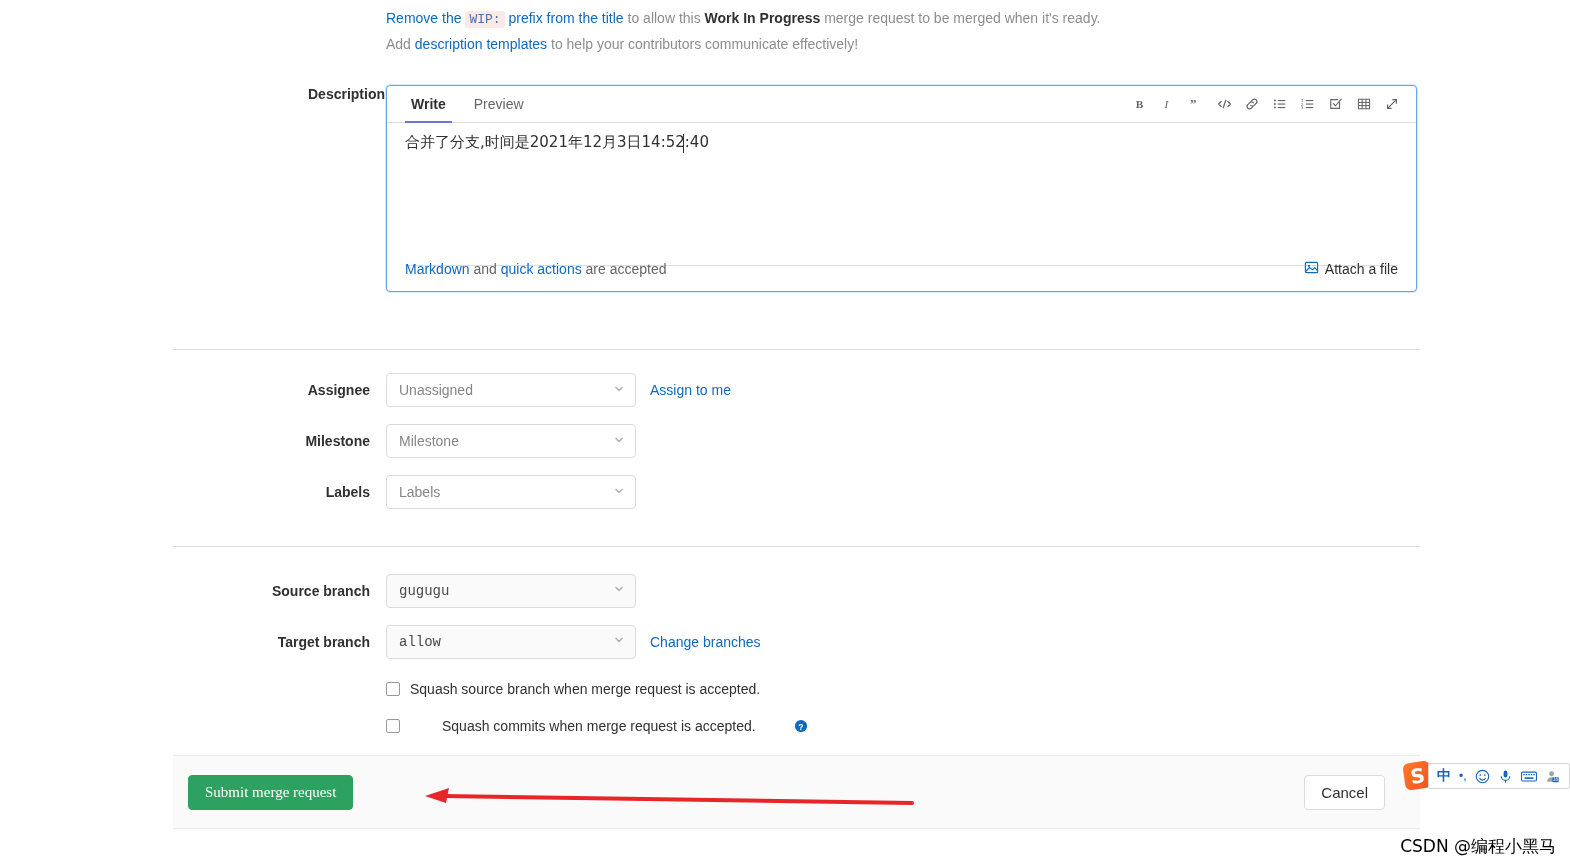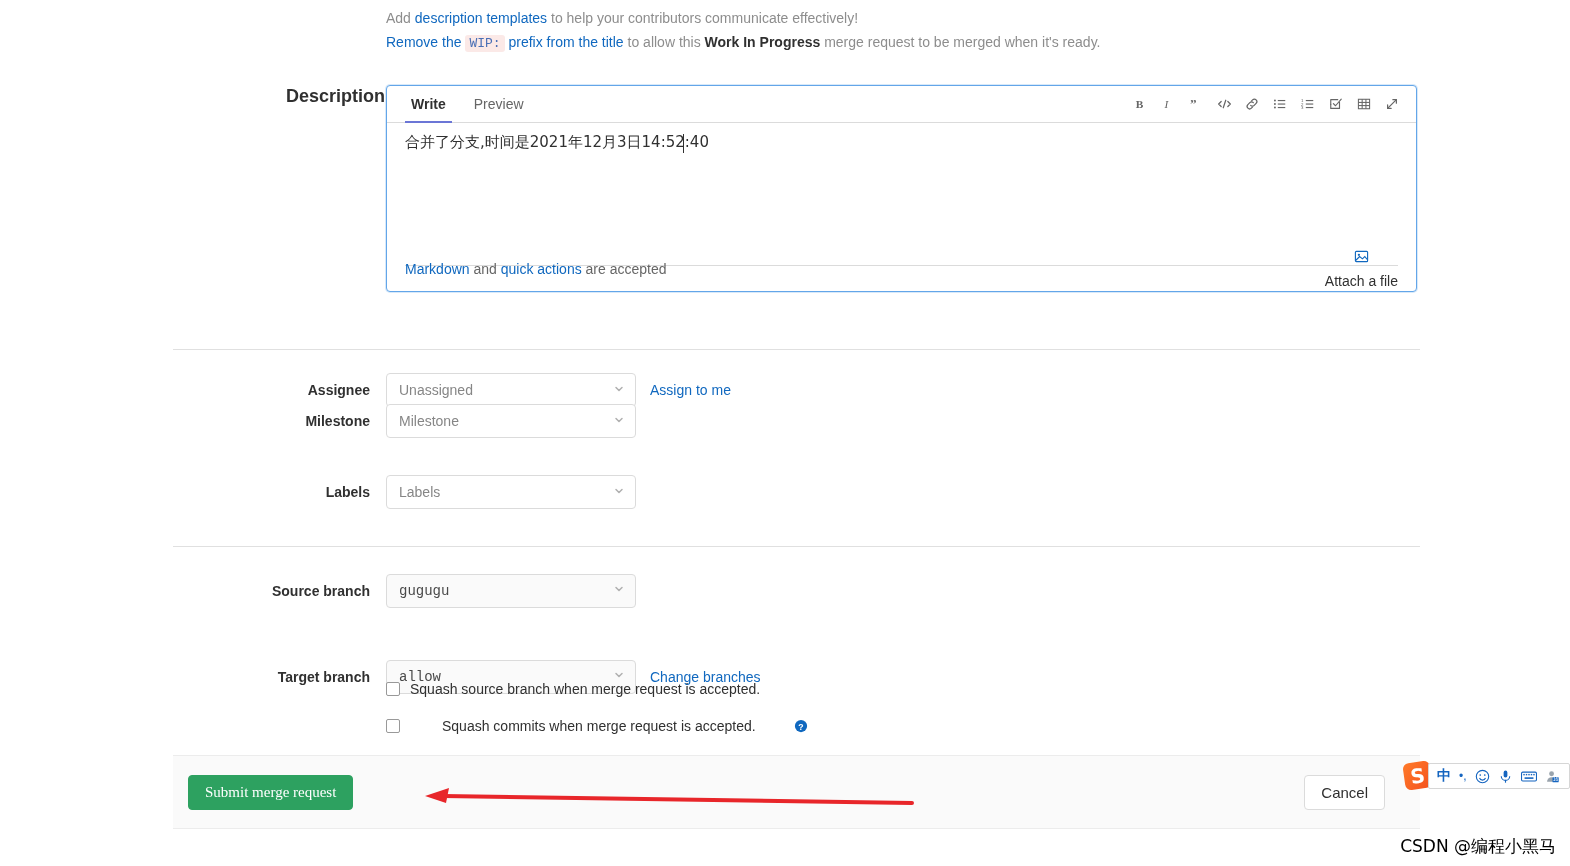--- a/index.html
+++ b/index.html
@@ -52,21 +52,21 @@
     color: #303030;
     line-height: 34px;
   }
 
   
   #desc-label {
     position: absolute;
     left: 185px; top: 86px;
     width: 200px;
     text-align: right;
-    font-size: 18px;
+    font-size: 14px;
     font-weight: bold;
     color: #303030;
   }
   #editor {
     position: absolute;
     left: 386px; top: 85px;
     width: 1031px; height: 207px;
     border: 1px solid #63a6e9;
     border-radius: 4px;
     background: #ffffff;
@@ -136,21 +136,21 @@
     height: 44px;
     display: flex;
     align-items: center;
     justify-content: space-between;
     padding: 0 18px;
     font-size: 14px;
     color: #666;
   }
   .attach {
     display: flex; align-items: center; gap: 6px;
-    color: #303030; cursor: pointer; flex-direction: column;
+    color: #303030; cursor: pointer;
   }
 
   
   .divider {
     position: absolute;
     left: 173px;
     width: 1247px;
     height: 1px;
     background: #e0e0e0;
   }
@@ -302,31 +302,31 @@
     white-space: nowrap;
   }
 </style>
 </head>
 <body>
 
 <div id="page">
 
   <div class="notice-block">
     <div class="notice-line">
-      <span>Add</span>
-      <span class="lnk">description templates</span>
-      <span>to help your contributors communicate effectively!</span>
-    </div>
-    <div class="notice-line">
       <span class="lnk">Remove the</span>
       <span class="wip-code">WIP:</span>
       <span class="lnk">prefix from the title</span>
       <span>to allow this</span>
       <span class="strong-dark">Work In Progress</span>
       <span>merge request to be merged when it's ready.</span>
+    </div>
+    <div class="notice-line">
+      <span>Add</span>
+      <span class="lnk">description templates</span>
+      <span>to help your contributors communicate effectively!</span>
     </div>
   </div>
 
   <div id="desc-label">Description</div>
 
   <div id="editor">
     <div id="editor-head">
       <div class="tabs">
         <div class="tab active">Write</div>
         <div class="tab">Preview</div>
@@ -438,21 +438,21 @@
       <span>Unassigned</span>
       <span class="chev">
         <svg width="12" height="12" viewBox="0 0 12 12" fill="none" stroke="currentColor" stroke-width="1.5" stroke-linecap="round" stroke-linejoin="round">
             <polyline points="3,4.5 6,7.5 9,4.5"></polyline>
           </svg>
       </span>
     </div>
     <div class="side-link">Assign to me</div>
   </div>
 
-  <div class="form-row" style="left:186px; top:404px;">
+  <div class="form-row" style="left:186px; top:424px;">
     <div class="row-label">Milestone</div>
     <div class="sel">
       <span>Milestone</span>
       <span class="chev">
         <svg width="12" height="12" viewBox="0 0 12 12" fill="none" stroke="currentColor" stroke-width="1.5" stroke-linecap="round" stroke-linejoin="round">
             <polyline points="3,4.5 6,7.5 9,4.5"></polyline>
           </svg>
       </span>
     </div>
   </div>
@@ -476,21 +476,21 @@
     <div class="sel disabled">
       <span>gugugu</span>
       <span class="chev">
         <svg width="12" height="12" viewBox="0 0 12 12" fill="none" stroke="currentColor" stroke-width="1.5" stroke-linecap="round" stroke-linejoin="round">
             <polyline points="3,4.5 6,7.5 9,4.5"></polyline>
           </svg>
       </span>
     </div>
   </div>
 
-  <div class="form-row" style="left:186px; top:660px;align-items:center;">
+  <div class="form-row" style="left:186px; top:625px;align-items:center;">
     <div class="row-label">Target branch</div>
     <div class="sel disabled">
       <span>allow</span>
       <span class="chev">
         <svg width="12" height="12" viewBox="0 0 12 12" fill="none" stroke="currentColor" stroke-width="1.5" stroke-linecap="round" stroke-linejoin="round">
             <polyline points="3,4.5 6,7.5 9,4.5"></polyline>
           </svg>
       </span>
     </div>
     <div class="side-link">Change branches</div>

